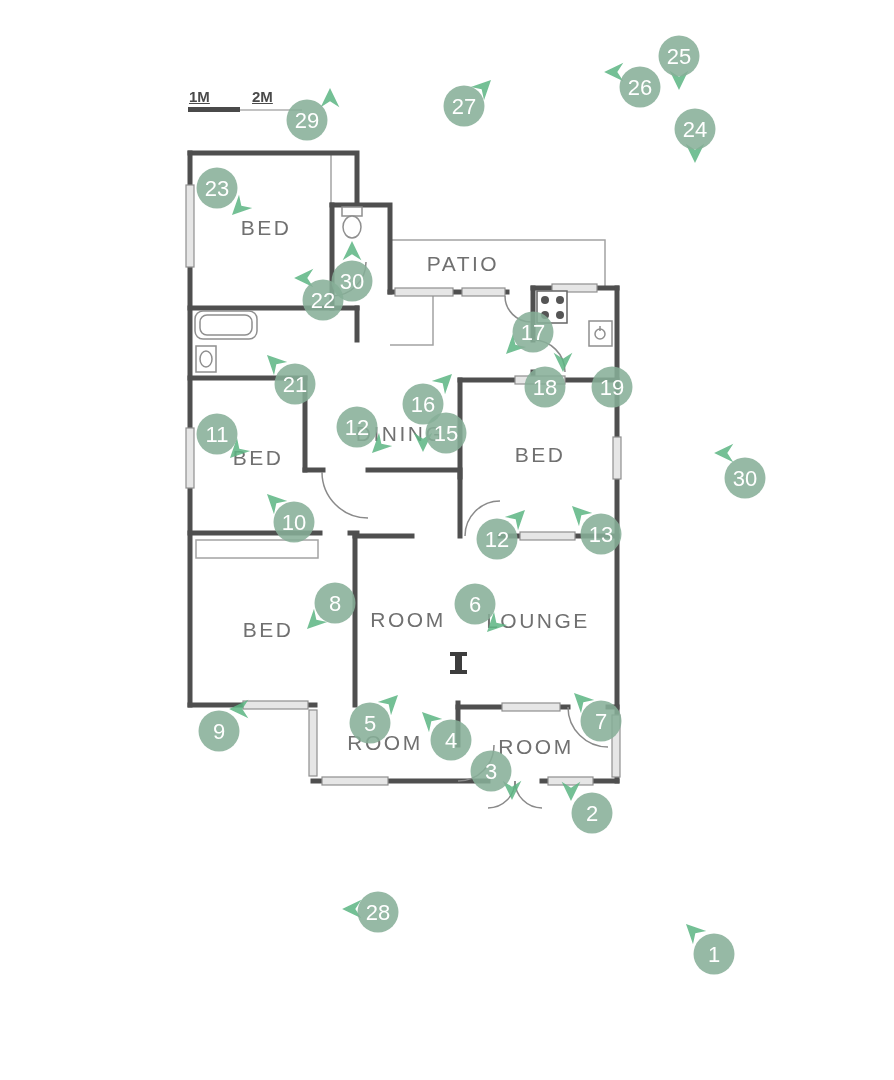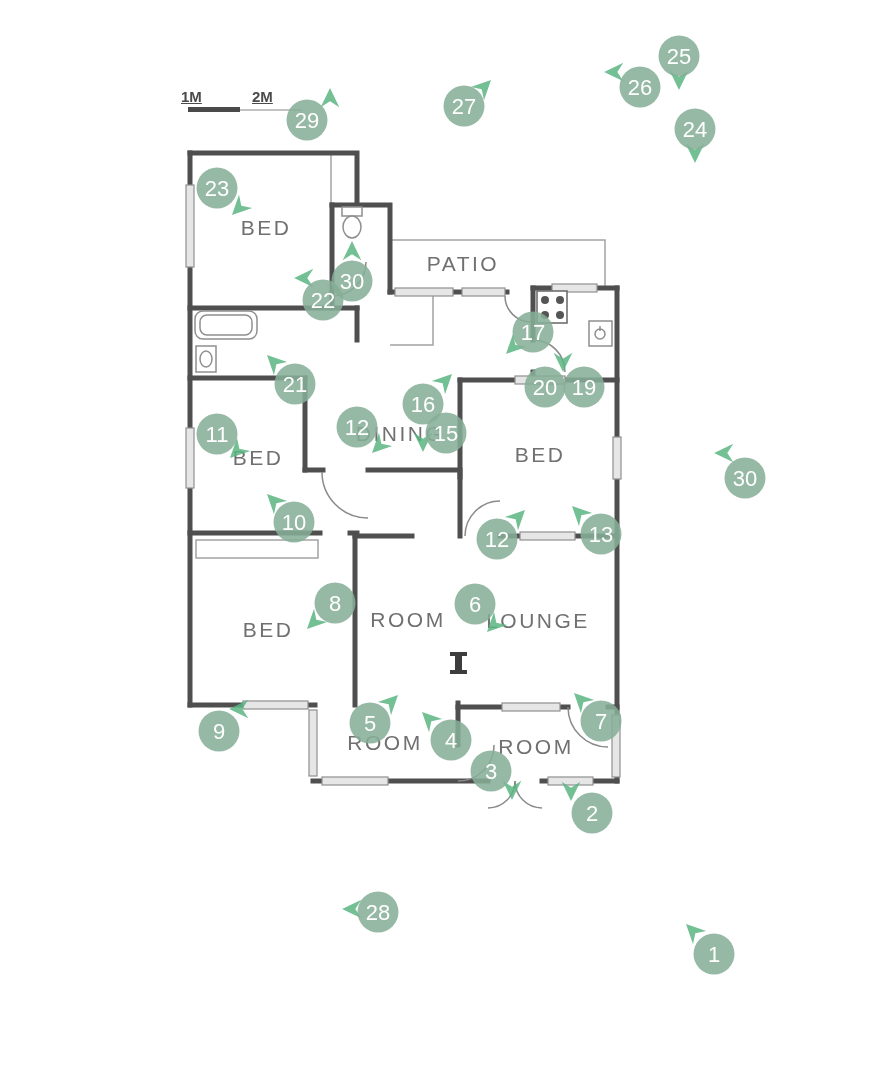--- a/index.html
+++ b/index.html
@@ -27,21 +27,21 @@
   .marker-arrow svg{display:block;}
   #title{
     position:absolute;left:415px;top:958px;transform:translate(-50%,-50%);
     color:#3a3a3a;font-size:38px;font-weight:700;white-space:nowrap;z-index:4;
     letter-spacing:0px;
   }
   .scale-label{
     position:absolute;color:#4a4a4a;font-size:15px;font-weight:700;
     text-decoration:underline;z-index:4;
   }
-  #scale-1m{left:181px;top:88px;}
+  #scale-1m{left:189px;top:88px;}
   #scale-2m{left:252px;top:88px;}
   #scale-bar-dark{position:absolute;left:188px;top:107px;width:52px;height:5px;background:#4a4a4a;z-index:4;}
   #scale-bar-light{position:absolute;left:240px;top:109px;width:62px;height:2px;background:#c2c2c2;z-index:4;}
 </style>
 </head>
 <body>
 
 <div id="screen">
 
   <svg id="plan-svg" viewBox="0 0 894 1080">
@@ -260,22 +260,22 @@
         <svg width="22" height="22" viewBox="0 0 20 20" style="transform:rotate(225deg)">
           <path d="M10 1 L18.5 18.5 L10 13 L1.5 18.5 Z" fill="rgba(92,181,131,0.85)"></path>
         </svg>
       </div>
       <div class="marker" style="left: 533px; top: 332px;">17</div>
       <div class="marker-arrow" style="left: 563px; top: 362px;">
         <svg width="22" height="22" viewBox="0 0 20 20" style="transform:rotate(180deg)">
           <path d="M10 1 L18.5 18.5 L10 13 L1.5 18.5 Z" fill="rgba(92,181,131,0.85)"></path>
         </svg>
       </div>
-      <div class="marker" style="left: 545px; top: 387px;">20</div>
-      <div class="marker" style="left: 584px; top: 387px;">19</div>
+      <div class="marker" style="left: 545px; top: 387px;">18</div>
+      <div class="marker" style="left: 612px; top: 387px;">19</div>
       <div class="marker-arrow" style="left: 352px; top: 251px;">
         <svg width="22" height="22" viewBox="0 0 20 20" style="transform:rotate(0deg)">
           <path d="M10 1 L18.5 18.5 L10 13 L1.5 18.5 Z" fill="rgba(92,181,131,0.85)"></path>
         </svg>
       </div>
       <div class="marker" style="left: 352px; top: 281px;">30</div>
       <div class="marker-arrow" style="left: 274px; top: 362px;">
         <svg width="22" height="22" viewBox="0 0 20 20" style="transform:rotate(315deg)">
           <path d="M10 1 L18.5 18.5 L10 13 L1.5 18.5 Z" fill="rgba(92,181,131,0.85)"></path>
         </svg>

